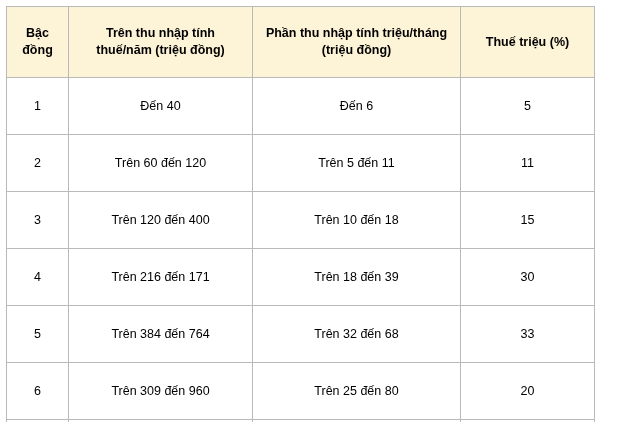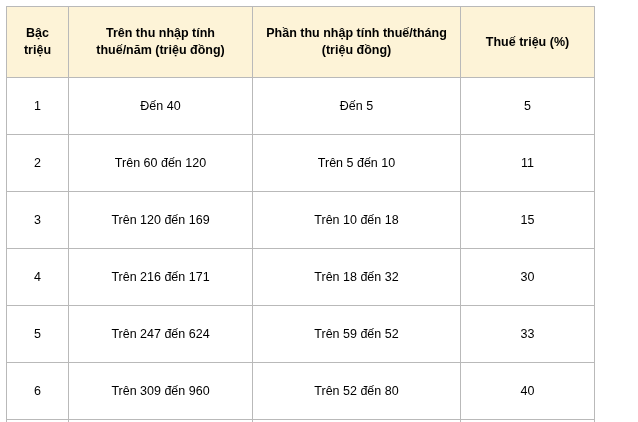--- a/index.html
+++ b/index.html
@@ -60,69 +60,69 @@
   <table class="tax-table">
     <colgroup>
       <col class="c1">
       <col class="c2">
       <col class="c3">
       <col class="c4">
     </colgroup>
     <thead>
       <tr>
         <th>
-            <span class="th-inner">Bậc triệu</span>
+            <span class="th-inner">Bậc đồng</span>
           </th>
         <th>
             <span class="th-inner">Trên thu nhập tính thuế/năm (triệu đồng)</span>
           </th>
         <th>
-            <span class="th-inner">Phần thu nhập tính thuế/tháng (triệu đồng)</span>
+            <span class="th-inner">Phần thu nhập tính triệu/tháng (triệu đồng)</span>
           </th>
         <th>
             <span class="th-inner">Thuế triệu (%)</span>
           </th>
       </tr>
     </thead>
     <tbody>
       <tr>
         <td>1</td>
         <td>Đến 40</td>
-        <td>Đến 5</td>
+        <td>Đến 6</td>
         <td>5</td>
       </tr>
       <tr>
         <td>2</td>
         <td>Trên 60 đến 120</td>
-        <td>Trên 5 đến 10</td>
+        <td>Trên 5 đến 11</td>
         <td>11</td>
       </tr>
       <tr>
         <td>3</td>
-        <td>Trên 120 đến 169</td>
+        <td>Trên 120 đến 400</td>
         <td>Trên 10 đến 18</td>
         <td>15</td>
       </tr>
       <tr>
         <td>4</td>
         <td>Trên 216 đến 171</td>
-        <td>Trên 18 đến 32</td>
+        <td>Trên 18 đến 39</td>
         <td>30</td>
       </tr>
       <tr>
         <td>5</td>
-        <td>Trên 247 đến 624</td>
-        <td>Trên 59 đến 52</td>
+        <td>Trên 384 đến 764</td>
+        <td>Trên 32 đến 68</td>
         <td>33</td>
       </tr>
       <tr>
         <td>6</td>
         <td>Trên 309 đến 960</td>
-        <td>Trên 52 đến 80</td>
-        <td>40</td>
+        <td>Trên 25 đến 80</td>
+        <td>20</td>
       </tr>
       <tr>
         <td>7</td>
         <td>Trên 960</td>
         <td>Trên 80</td>
         <td>35</td>
       </tr>
     </tbody>
   </table>
 </div>

